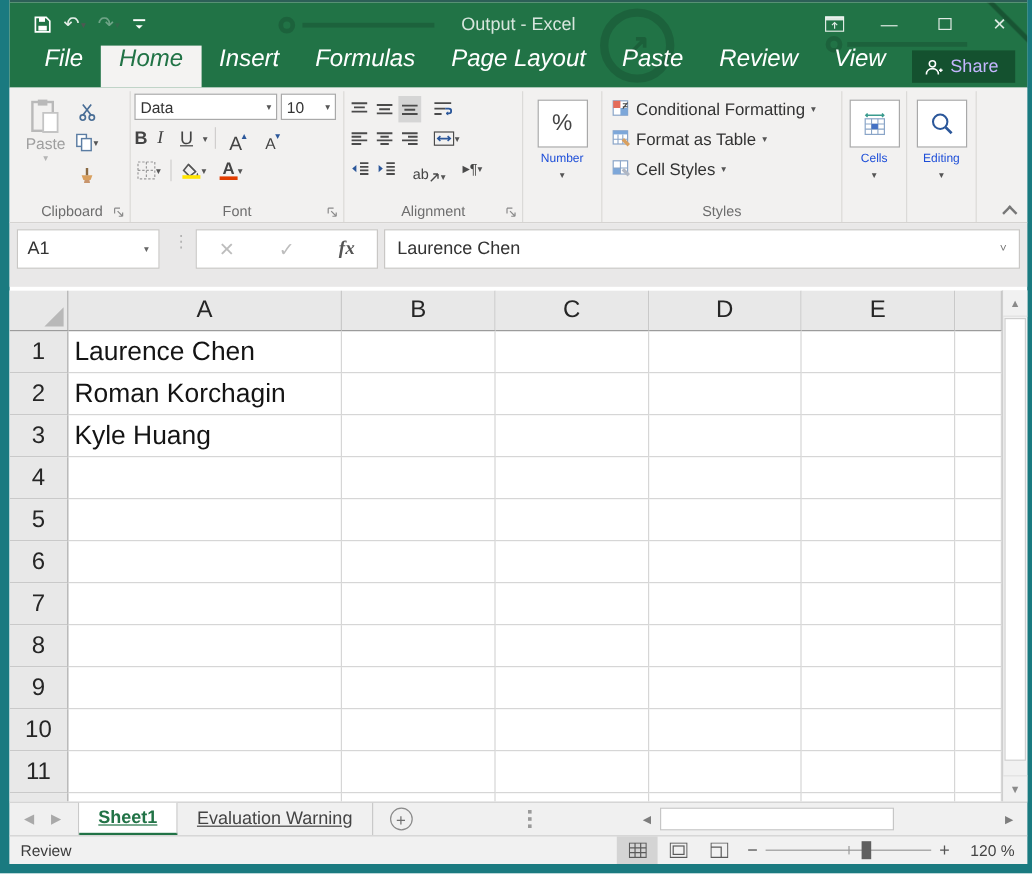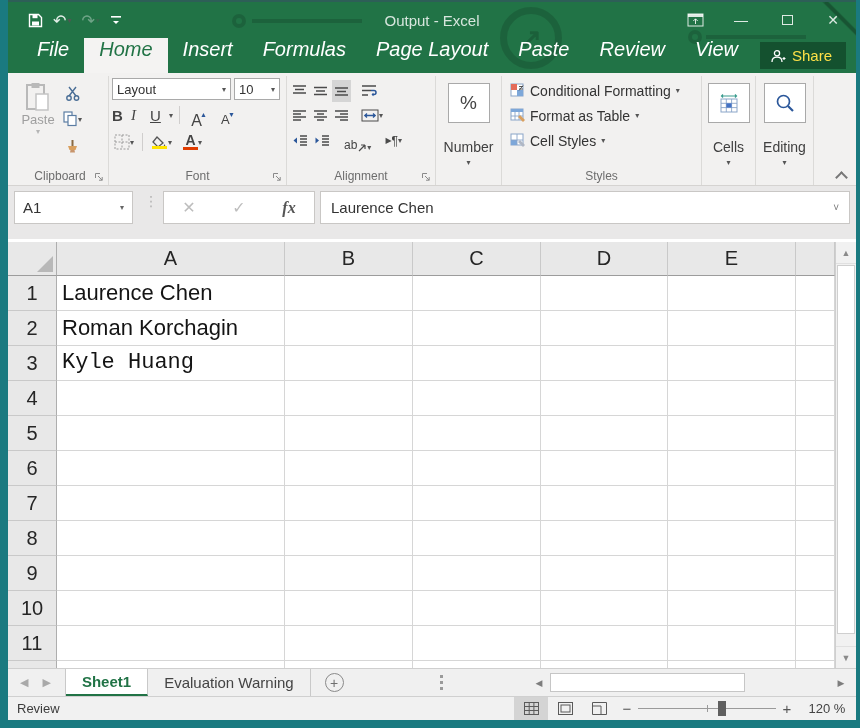--- a/index.html
+++ b/index.html
@@ -26,21 +26,21 @@
   .qbtn{display:inline-flex;align-items:center;cursor:default;}
   .dim{opacity:.4;}
   .title{position:absolute;left:0;right:0;text-align:center;font-size:15px;color:rgba(255,255,255,.82);pointer-events:none;}
   .winbtns{position:absolute;right:0;top:0;height:36px;display:flex;align-items:center;z-index:2;}
   .winbtn{width:46px;height:36px;display:flex;align-items:center;justify-content:center;color:rgba(255,255,255,.85);font-size:14px;}
   .maxsq{width:11px;height:10px;border:1px solid rgba(255,255,255,.85);}
   .tabrow{position:relative;z-index:1;height:35px;display:flex;align-items:stretch;padding-left:14px;}
   .rtab{display:flex;align-items:flex-start;padding:0 15px;font-size:20px;color:#fff;white-space:nowrap;font-style:italic;}
   .rtab.active{background:#f4f3f2;color:var(--green);}
   .rtab .bulb{margin-right:6px;}
-  .share{margin-left:auto;margin-right:10px;align-self:center;display:flex;align-items:center;gap:6px;background:var(--green-dark);color:#fde047;font-size:15px;padding:5px 14px 5px 10px;}
+  .share{margin-left:auto;margin-right:10px;align-self:center;display:flex;align-items:center;gap:6px;background:var(--green-dark);color:#c4b5fd;font-size:15px;padding:5px 14px 5px 10px;}
 
   
   .ribbon{position:relative;height:113px;background:var(--ribbon-bg);border-bottom:1px solid #d5d3d1;display:flex;padding:3px 0 0 4px;}
   .group{position:relative;border-right:1px solid #dbdad8;padding:2px 3px 18px 3px;}
   .glabel{position:absolute;bottom:2px;left:0;right:0;text-align:center;font-size:12px;color:#6d6d6d;}
   .launcher{position:absolute;bottom:3px;right:4px;}
   .dd{font-size:8px;color:#555;}
   .ibtn{display:inline-flex;align-items:center;justify-content:center;height:22px;padding:0 2px;}
   .sel-bg{background:var(--sel);}
   
@@ -56,21 +56,21 @@
   .bold{font-weight:bold;} .ital{font-style:italic;font-family:"Liberation Serif",serif;} .und{text-decoration:underline;}
   .vr{width:1px;height:18px;background:#d0cecd;margin:0 3px;}
   .colorbar{display:inline-block;width:15px;height:3px;margin-top:-2px;}
   .abtn{display:inline-flex;flex-direction:column;align-items:center;line-height:1;color:#444;}
   
   .g-align{width:149px;}
   .alrow{display:flex;align-items:center;gap:2px;height:25px;}
   
   .g-one{width:66px;display:flex;flex-direction:column;align-items:center;}
   .bigbtn{width:42px;height:40px;background:#fff;border:1px solid var(--box-border);display:flex;align-items:center;justify-content:center;margin-top:5px;}
-  .g-one .lbl{font-size:14px;color:#404040;margin-top:16px;}
+  .g-one .lbl{font-size:10px;color:#1d4ed8;margin-top:4px;}
   .g-one .dd{margin-top:3px;}
   
   .g-styles{width:200px;padding-left:8px;}
   .strow{display:flex;align-items:center;gap:5px;height:25px;font-size:14px;color:#333;}
   .collapse{position:absolute;right:10px;bottom:6px;width:9px;height:9px;}
   .collapse:before{content:"";position:absolute;left:0;top:3px;width:7px;height:7px;border-left:2px solid #777;border-top:2px solid #777;transform:rotate(45deg);}
 
   
   .fband{position:relative;height:53px;background:var(--band);}
   .fbox{position:absolute;top:5px;height:33px;background:#fff;border:1px solid #c9c7c5;display:flex;align-items:center;}
@@ -93,21 +93,21 @@
   .grow{display:flex;height:35px;}
   .rowhead{width:49px;background:var(--head-bg);border-right:1px solid var(--head-border);border-bottom:1px solid #c9c9c9;display:flex;align-items:center;justify-content:center;font-size:20px;color:#262626;flex:none;}
   .cell{border-right:1px solid var(--grid-line);border-bottom:1px solid var(--grid-line);font-size:22px;color:#141414;line-height:33px;padding-left:5px;white-space:nowrap;overflow:visible;flex:none;background:transparent;}
   .vscroll{position:absolute;right:0;top:0;bottom:0;width:21px;background:#f1f1f1;border-left:1px solid #cfcfcf;}
   .sarrow{position:absolute;left:0;right:0;height:22px;display:flex;align-items:center;justify-content:center;color:#8a8a8a;font-size:9px;background:#f1f1f1;}
   .vthumb{position:absolute;left:1px;right:1px;top:23px;bottom:34px;background:#fff;border:1px solid #cfcfcf;}
 
   
   .sheetbar{position:absolute;left:0;right:0;bottom:24px;height:28px;background:#f0f0f0;border-top:1px solid #cfcfcf;display:flex;align-items:stretch;font-size:15px;}
   .navarr{display:flex;align-items:center;gap:14px;padding:0 14px 0 12px;color:#a9a9a9;font-size:11px;}
-  .stab{display:flex;align-items:center;padding:0 16px;color:#444;border-right:1px solid #c9c9c9;}
+  .stab{display:flex;align-items:center;padding:0 16px;color:#444;border-right:1px solid #c9c9c9;text-decoration:underline;}
   .stab.active{background:#fff;color:var(--green);font-weight:bold;border-bottom:2px solid var(--green);border-right:1px solid #c9c9c9;}
   .addsheet{width:19px;height:19px;border:1px solid #8a8a8a;border-radius:50%;color:#6f6f6f;font-size:14px;display:flex;align-items:center;justify-content:center;align-self:center;margin-left:14px;}
   .splitdots{align-self:center;margin-left:96px;width:3px;height:3px;background:#9a9a9a;box-shadow:0 -6px 0 #9a9a9a,0 6px 0 #9a9a9a;}
   .hscroll{position:absolute;left:522px;right:6px;top:4px;bottom:4px;}
   .harrow{position:absolute;top:0;bottom:0;width:18px;display:flex;align-items:center;justify-content:center;color:#7d7d7d;font-size:9px;}
   .hthumb{position:absolute;left:20px;width:195px;top:0;bottom:0;background:#fff;border:1px solid #c6c6c6;}
 
   
   .statusbar{position:absolute;left:0;right:0;bottom:0;height:24px;background:#f1f1f1;border-top:1px solid #d0d0d0;display:flex;align-items:center;font-size:13px;color:#3c3c3c;}
   .statusbar .ready{padding-left:9px;}
@@ -258,21 +258,21 @@
         <svg width="10" height="10" viewBox="0 0 10 10">
               <path d="M1.5 1.5 H6 M1.5 1.5 V6" stroke="#8a8a8a" fill="none"></path>
               <path d="M4 4 L8.2 8.2 M8.2 8.2 V5 M8.2 8.2 H5" stroke="#8a8a8a" fill="none"></path>
             </svg>
       </span>
     </div>
 
     <div class="group g-font">
       <div class="fontrow">
         <span class="combo" style="width:119px;">
-              <span>Layout</span>
+              <span>Data</span>
               <span class="dd">▾</span>
             </span>
         <span class="combo" style="width:46px;">
               <span>10</span>
               <span class="dd">▾</span>
             </span>
       </div>
       <div class="fontrow" style="align-items:center;height:24px;">
         <span class="fmt bold">B</span>
         <span class="fmt ital">I</span>
@@ -529,21 +529,21 @@
               <div class="rowhead">2</div>
               <div class="cell" style="width: 228px;">Roman Korchagin</div>
               <div class="cell" style="width: 128px;"></div>
               <div class="cell" style="width: 128px;"></div>
               <div class="cell" style="width: 127px;"></div>
               <div class="cell" style="width: 128px;"></div>
               <div class="cell" style="width: 39px;"></div>
             </div>
             <div class="grow">
               <div class="rowhead">3</div>
-              <div class="cell" style="width: 228px; font-family: Liberation Mono, monospace;">Kyle Huang</div>
+              <div class="cell" style="width: 228px;">Kyle Huang</div>
               <div class="cell" style="width: 128px;"></div>
               <div class="cell" style="width: 128px;"></div>
               <div class="cell" style="width: 127px;"></div>
               <div class="cell" style="width: 128px;"></div>
               <div class="cell" style="width: 39px;"></div>
             </div>
             <div class="grow">
               <div class="rowhead">4</div>
               <div class="cell" style="width: 228px;"></div>
               <div class="cell" style="width: 128px;"></div>

